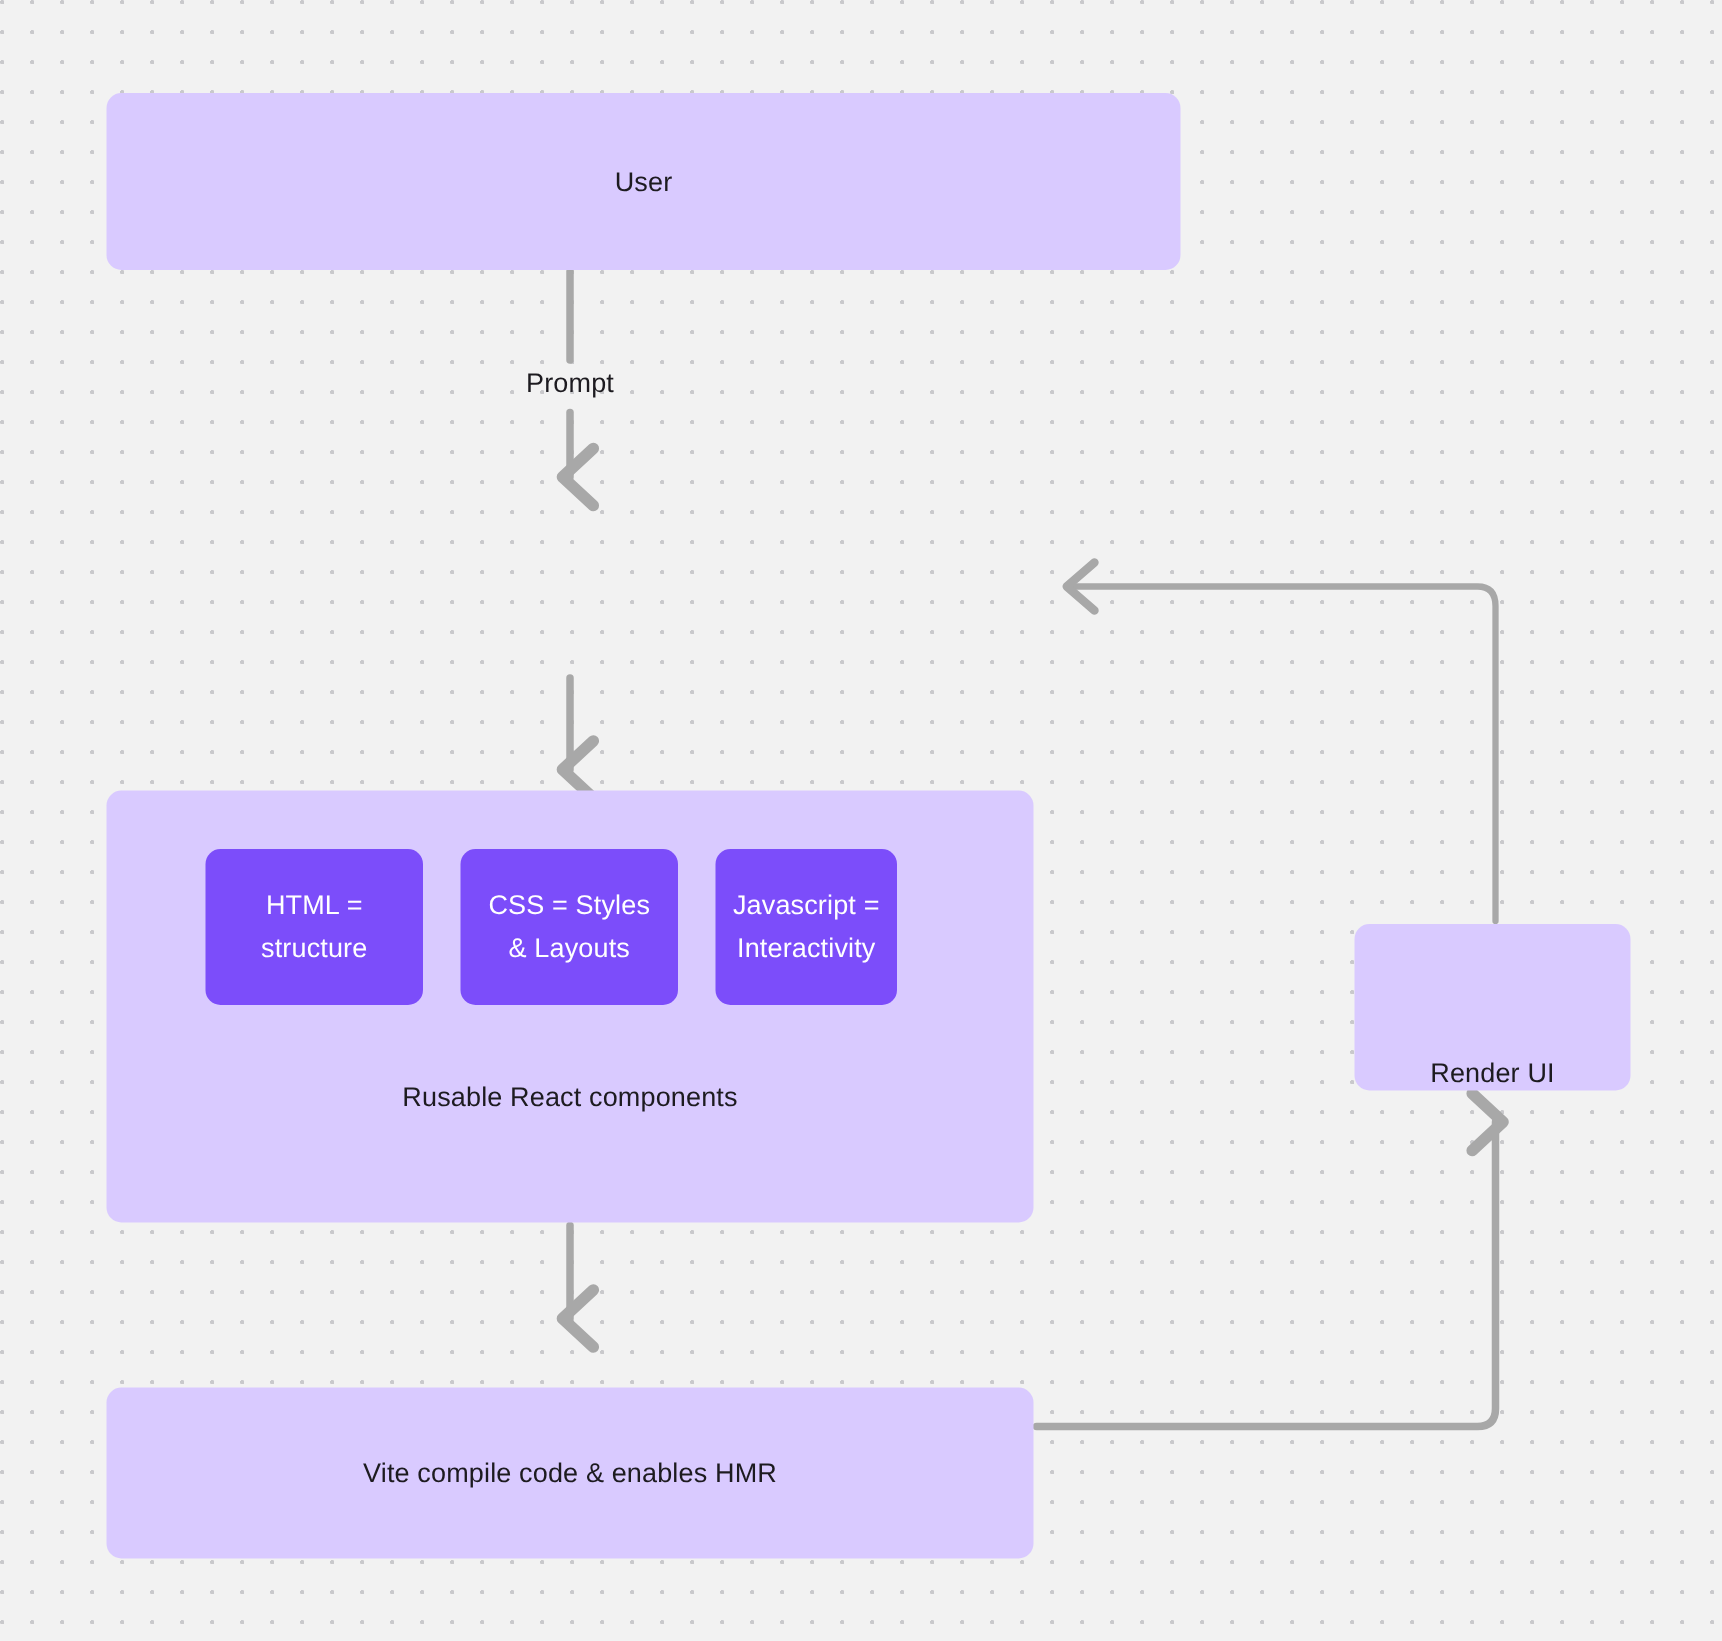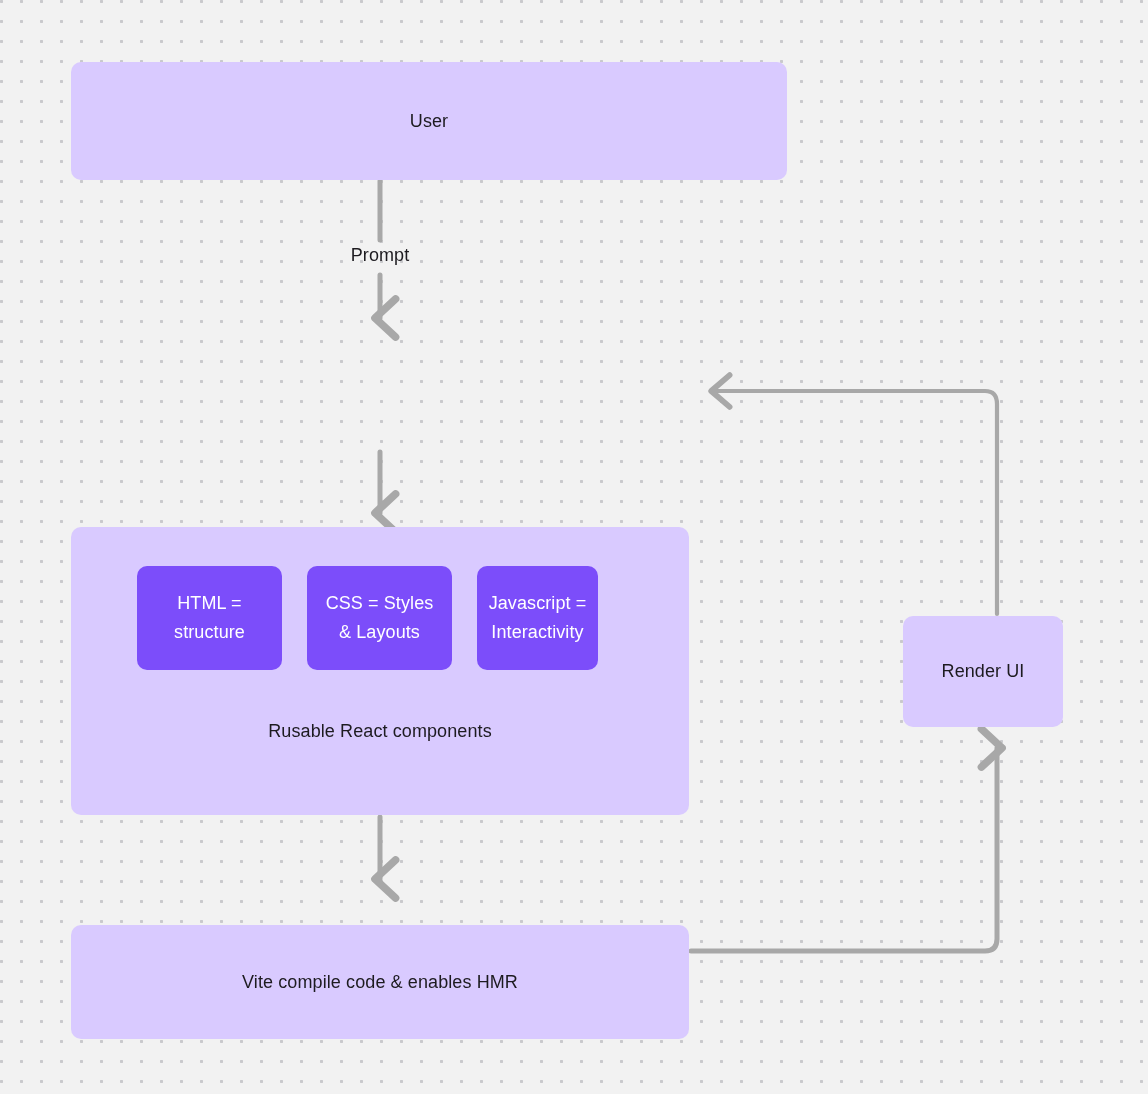--- a/index.html
+++ b/index.html
@@ -158,17 +158,17 @@
       </span>
     </div>
 
     <div class="group-caption" style="top:192px;">Rusable React components</div>
   </div>
 
   <div class="node" style="left:71px; top:897px; width:618px; height:114px;margin-top:28px;">
     <span>Vite compile code &amp; enables HMR</span>
   </div>
 
-  <div class="node" style="left:903px; top:616px; width:160px; height:111px;">
+  <div class="node" style="left:903px; top:616px; width:184px; height:111px;align-items:flex-end;">
     <span>Render UI</span>
   </div>
 
 </div>
 
 </body></html>

